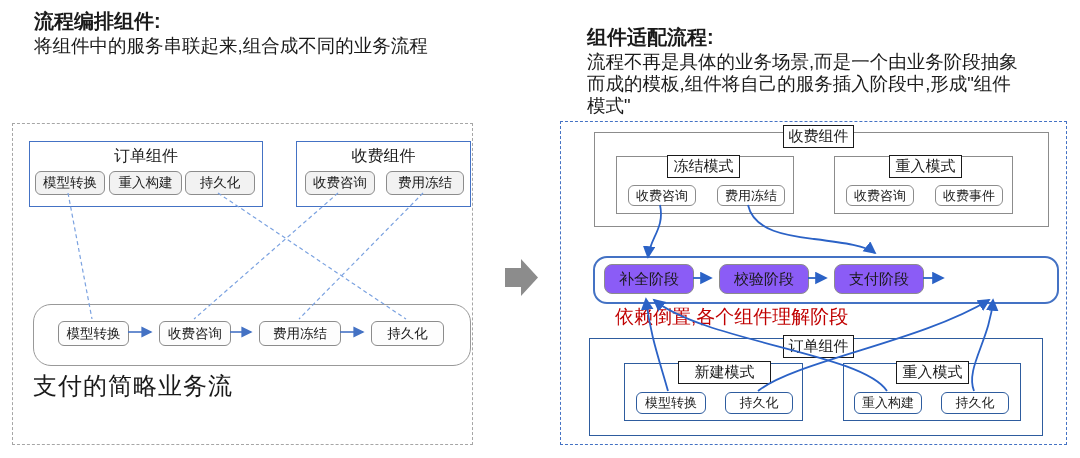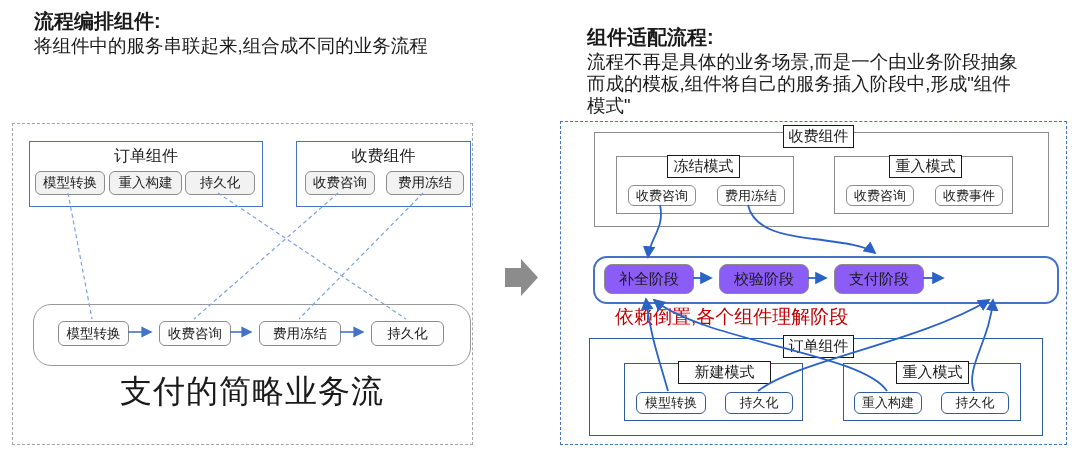--- a/index.html
+++ b/index.html
@@ -12,21 +12,21 @@
   .panel.gray-dash{border:1.5px dashed #a6a6a6;}
   .panel.blue-dash{border:1.5px dashed #4472c4;}
   .abs{position:absolute;box-sizing:border-box;}
   .comp-box{border:1.6px solid #4472c4;background:#fff;}
   .comp-title{position:absolute;left:0;right:0;top:4px;text-align:center;font-size:16px;}
   .btn-gray{border:1.4px solid #8c8c8c;border-radius:6px;background:#f2f2f2;
             display:flex;align-items:center;justify-content:center;font-size:13.5px;}
   .flow-wrap{border:1.5px solid #999;border-radius:18px;background:#fff;}
   .flow-box{border:1.4px solid #8c8c8c;border-radius:6px;background:#fdfdfd;
             display:flex;align-items:center;justify-content:center;font-size:13.5px;}
-  .caption{font-size:32px;text-align:center;letter-spacing:1px;}
+  .caption{font-size:24px;text-align:left;letter-spacing:1px;}
   .gbox{border:1.5px solid #8c8c8c;background:#fff;}
   .bbox{border:1.8px solid #2e5c9e;background:#fff;}
   .bbox-thin{border:1.4px solid #2e5c9e;background:#fff;}
   .label-black{border:1.6px solid #1a1a1a;background:#fff;z-index:2;
             display:flex;align-items:center;justify-content:center;font-size:15px;}
   .chip-gray{border:1.3px solid #8c8c8c;border-radius:6px;background:#fff;
             display:flex;align-items:center;justify-content:center;font-size:13px;}
   .chip-blue{border:1.4px solid #2e5c9e;border-radius:6px;background:#fff;
             display:flex;align-items:center;justify-content:center;font-size:13px;}
   .stage-wrap{border:2px solid #4472c4;border-radius:14px;background:#fff;}

